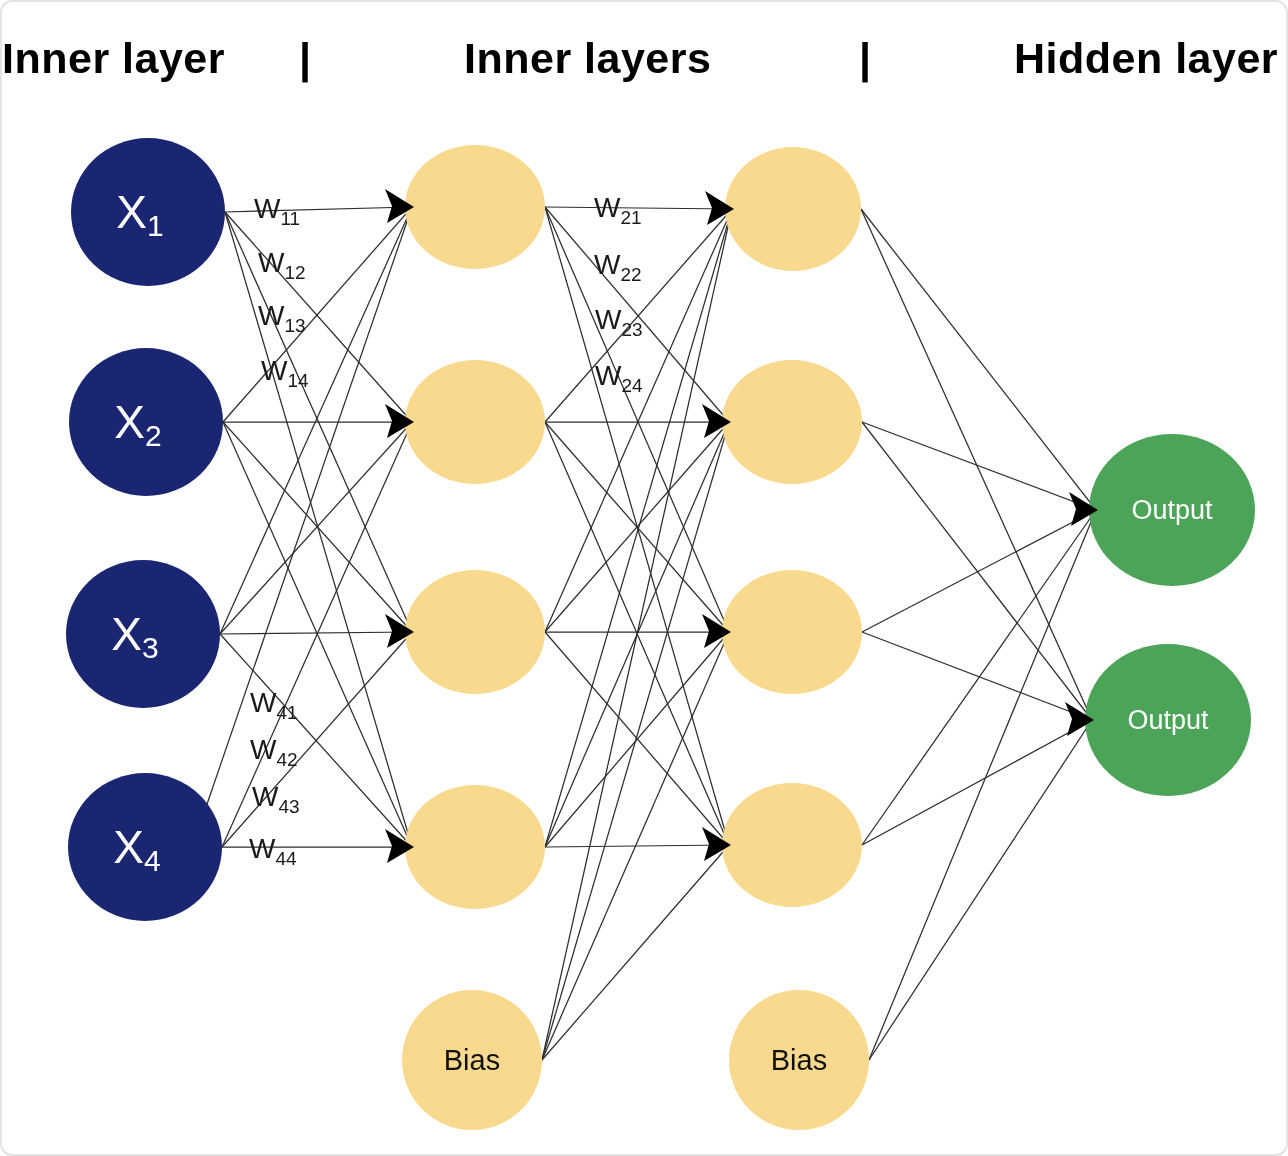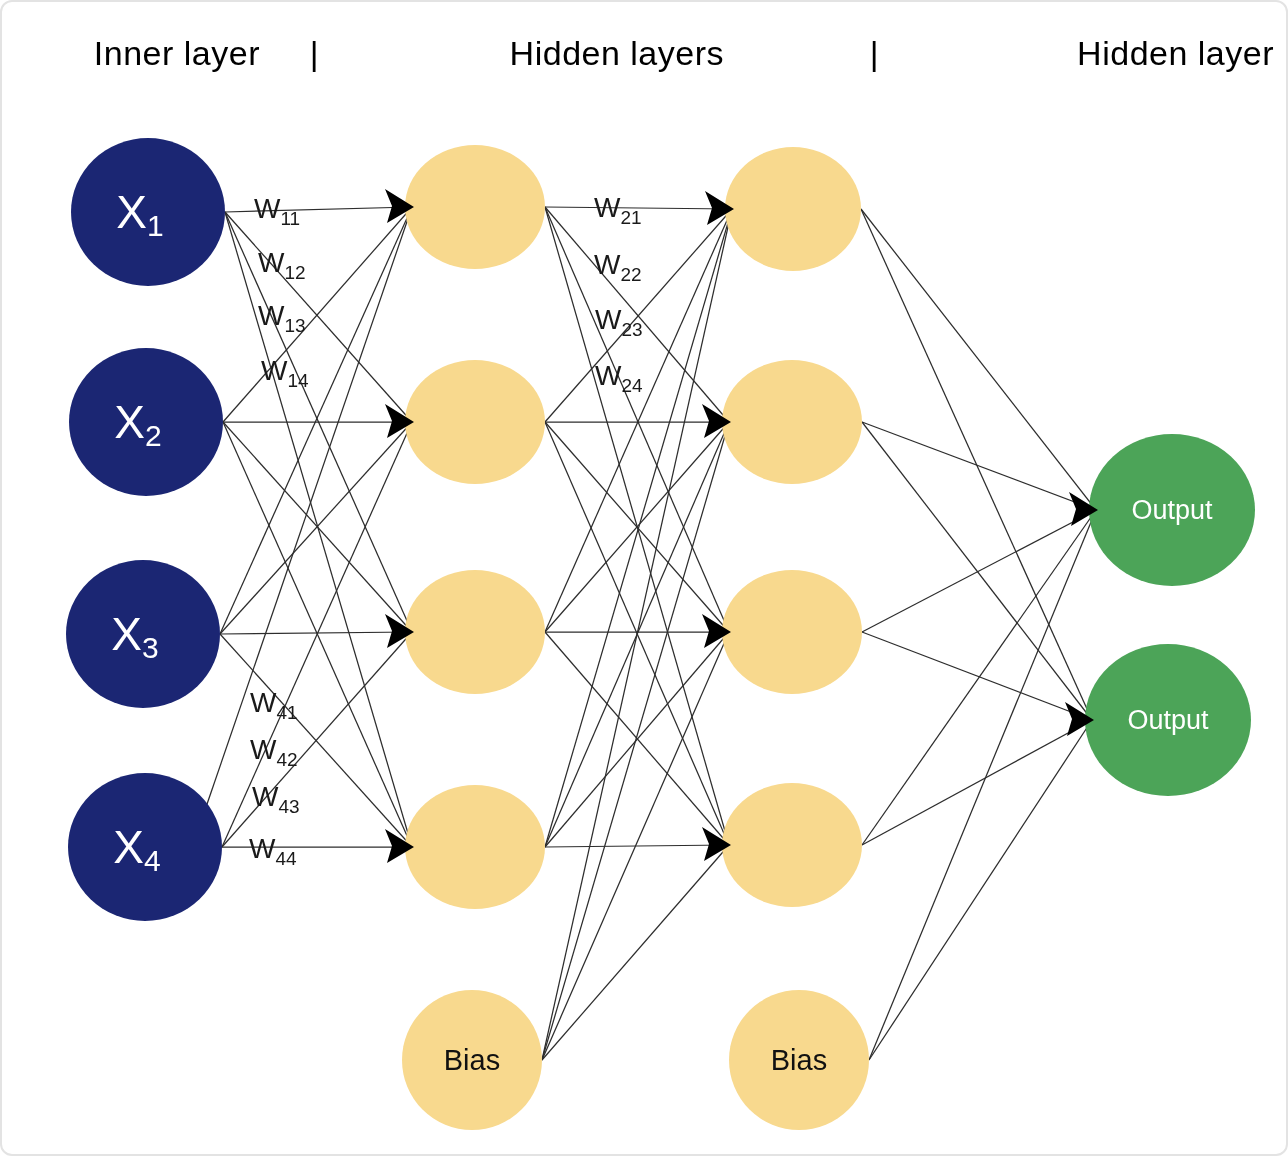--- a/index.html
+++ b/index.html
@@ -11,24 +11,24 @@
     background: #ffffff;
     border: 2px solid #e3e3e3;
     border-radius: 12px;
     overflow: hidden;
     font-family: "Liberation Sans", sans-serif;
   }
   .net-svg { position: absolute; left: 0; top: 0; }
   .layer-title {
     position: absolute;
     top: 32px;
-    font-size: 34px;
-    font-weight: 400;
+    font-size: 43px;
+    font-weight: 700;
     color: #000000;
-    text-align: right;
+    text-align: left;
     letter-spacing: 0.5px;
     white-space: nowrap;
   }
   .t-inner { left: 0px;    width: 258px; }
   .t-sep1  { left: 297px;  width: 20px;  }
   .t-hidden{ left: 462px;  width: 260px; }
   .t-sep2  { left: 857px;  width: 20px;  }
   .t-outer { left: 1012px; width: 260px; }
 </style>
 </head>
@@ -124,16 +124,16 @@
       <text x="248" y="757" fill="#1a1a1a" font-size="28" font-family="&quot;Liberation Sans&quot;, sans-serif">W<tspan dy="7" font-size="19">42</tspan></text>
       <text x="250" y="804" fill="#1a1a1a" font-size="28" font-family="&quot;Liberation Sans&quot;, sans-serif">W<tspan dy="7" font-size="19">43</tspan></text>
       <text x="247" y="856" fill="#1a1a1a" font-size="28" font-family="&quot;Liberation Sans&quot;, sans-serif">W<tspan dy="7" font-size="19">44</tspan></text>
       <text x="592" y="215" fill="#1a1a1a" font-size="28" font-family="&quot;Liberation Sans&quot;, sans-serif">W<tspan dy="7" font-size="19">21</tspan></text>
       <text x="592" y="272" fill="#1a1a1a" font-size="28" font-family="&quot;Liberation Sans&quot;, sans-serif">W<tspan dy="7" font-size="19">22</tspan></text>
       <text x="593" y="327" fill="#1a1a1a" font-size="28" font-family="&quot;Liberation Sans&quot;, sans-serif">W<tspan dy="7" font-size="19">23</tspan></text>
       <text x="593" y="383" fill="#1a1a1a" font-size="28" font-family="&quot;Liberation Sans&quot;, sans-serif">W<tspan dy="7" font-size="19">24</tspan></text>
     </svg>
   <div class="layer-title t-inner">Inner layer</div>
   <div class="layer-title t-sep1">|</div>
-  <div class="layer-title t-hidden">Hidden layers</div>
+  <div class="layer-title t-hidden">Inner layers</div>
   <div class="layer-title t-sep2">|</div>
   <div class="layer-title t-outer">Hidden layer</div>
 </div>
 
 </body></html>

